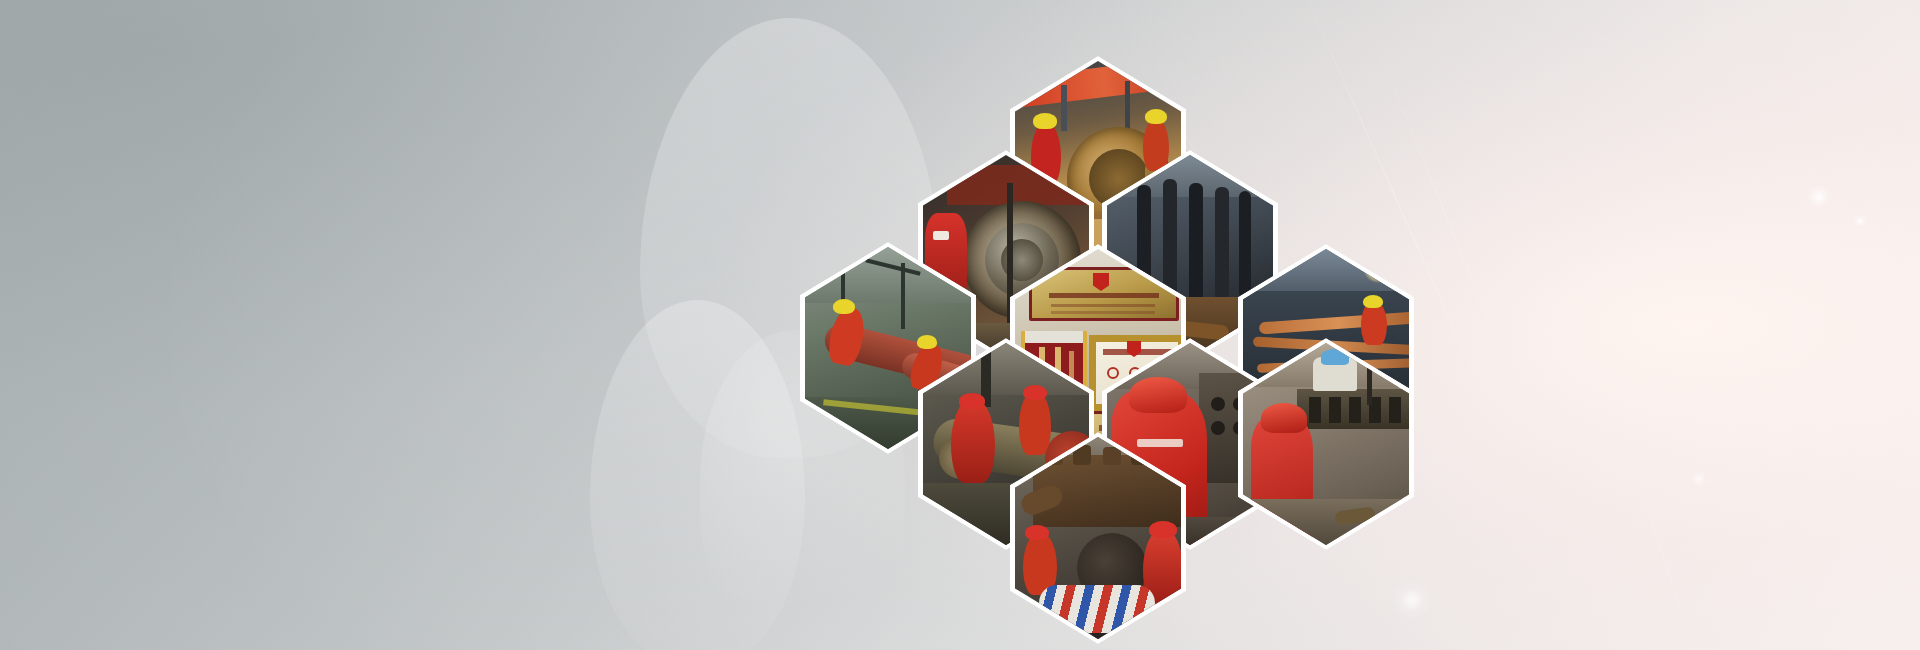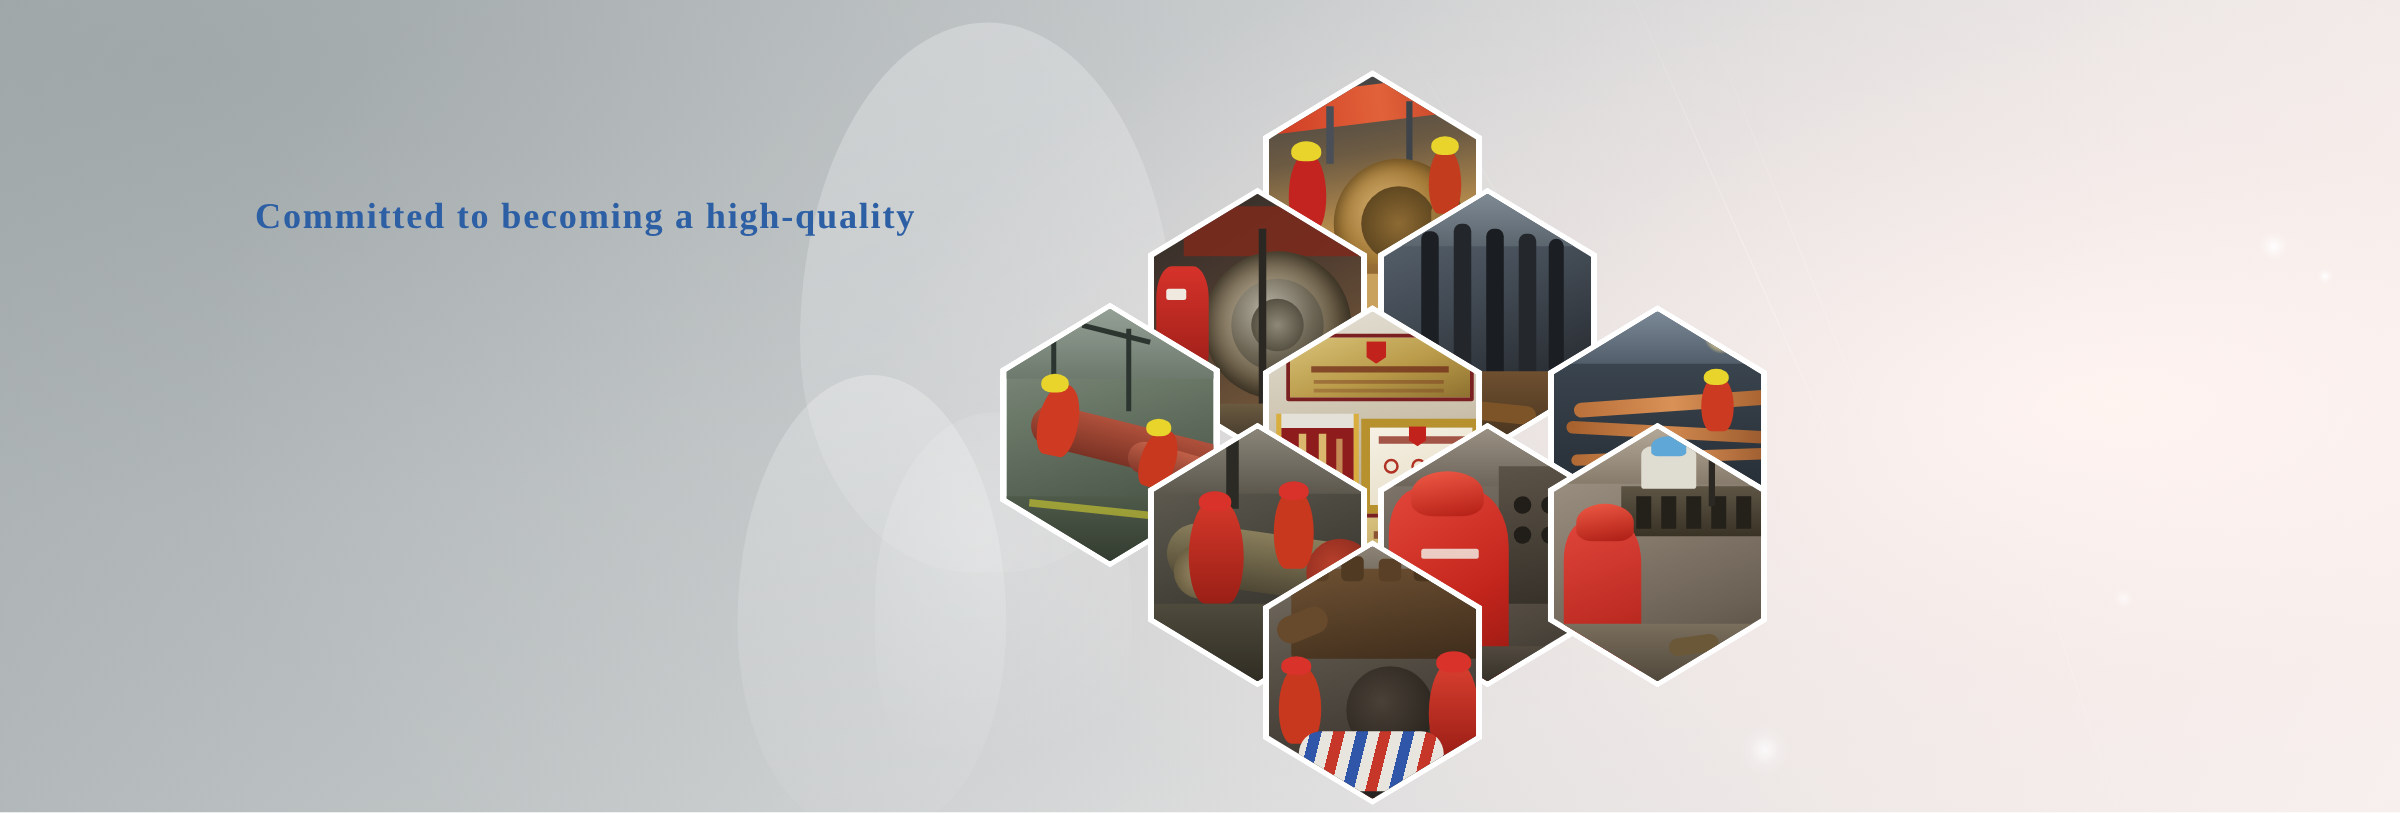--- a/index.html
+++ b/index.html
@@ -124,21 +124,20 @@
     <div class="streak s4"></div>
     <div class="glow g1"></div>
     <div class="glow g2"></div>
     <div class="glow g3"></div>
     <div class="glow g4"></div>
     <div class="vign"></div>
   </div>
 
   <div class="copy">
     <div class="eng">
-      <span>Committed to becoming a high-quality</span>
     </div>
   </div>
 
   <div class="collage">
 
     <div class="hex" style="left:240px;top:28px;width:176px;height:212px;">
       <div class="frame"></div>
       <div class="pic">
         <i class="sky" style="background:linear-gradient(170deg,#3b3f46 0%,#6d5b43 32%,#b98e4d 58%,#8a6433 100%);"></i>
         <i style="left:-6px;top:6px;width:190px;height:30px;background:linear-gradient(90deg,#cf3a22,#e1623a,#b8301c);border-radius:6px;transform:rotate(-7deg);"></i>

